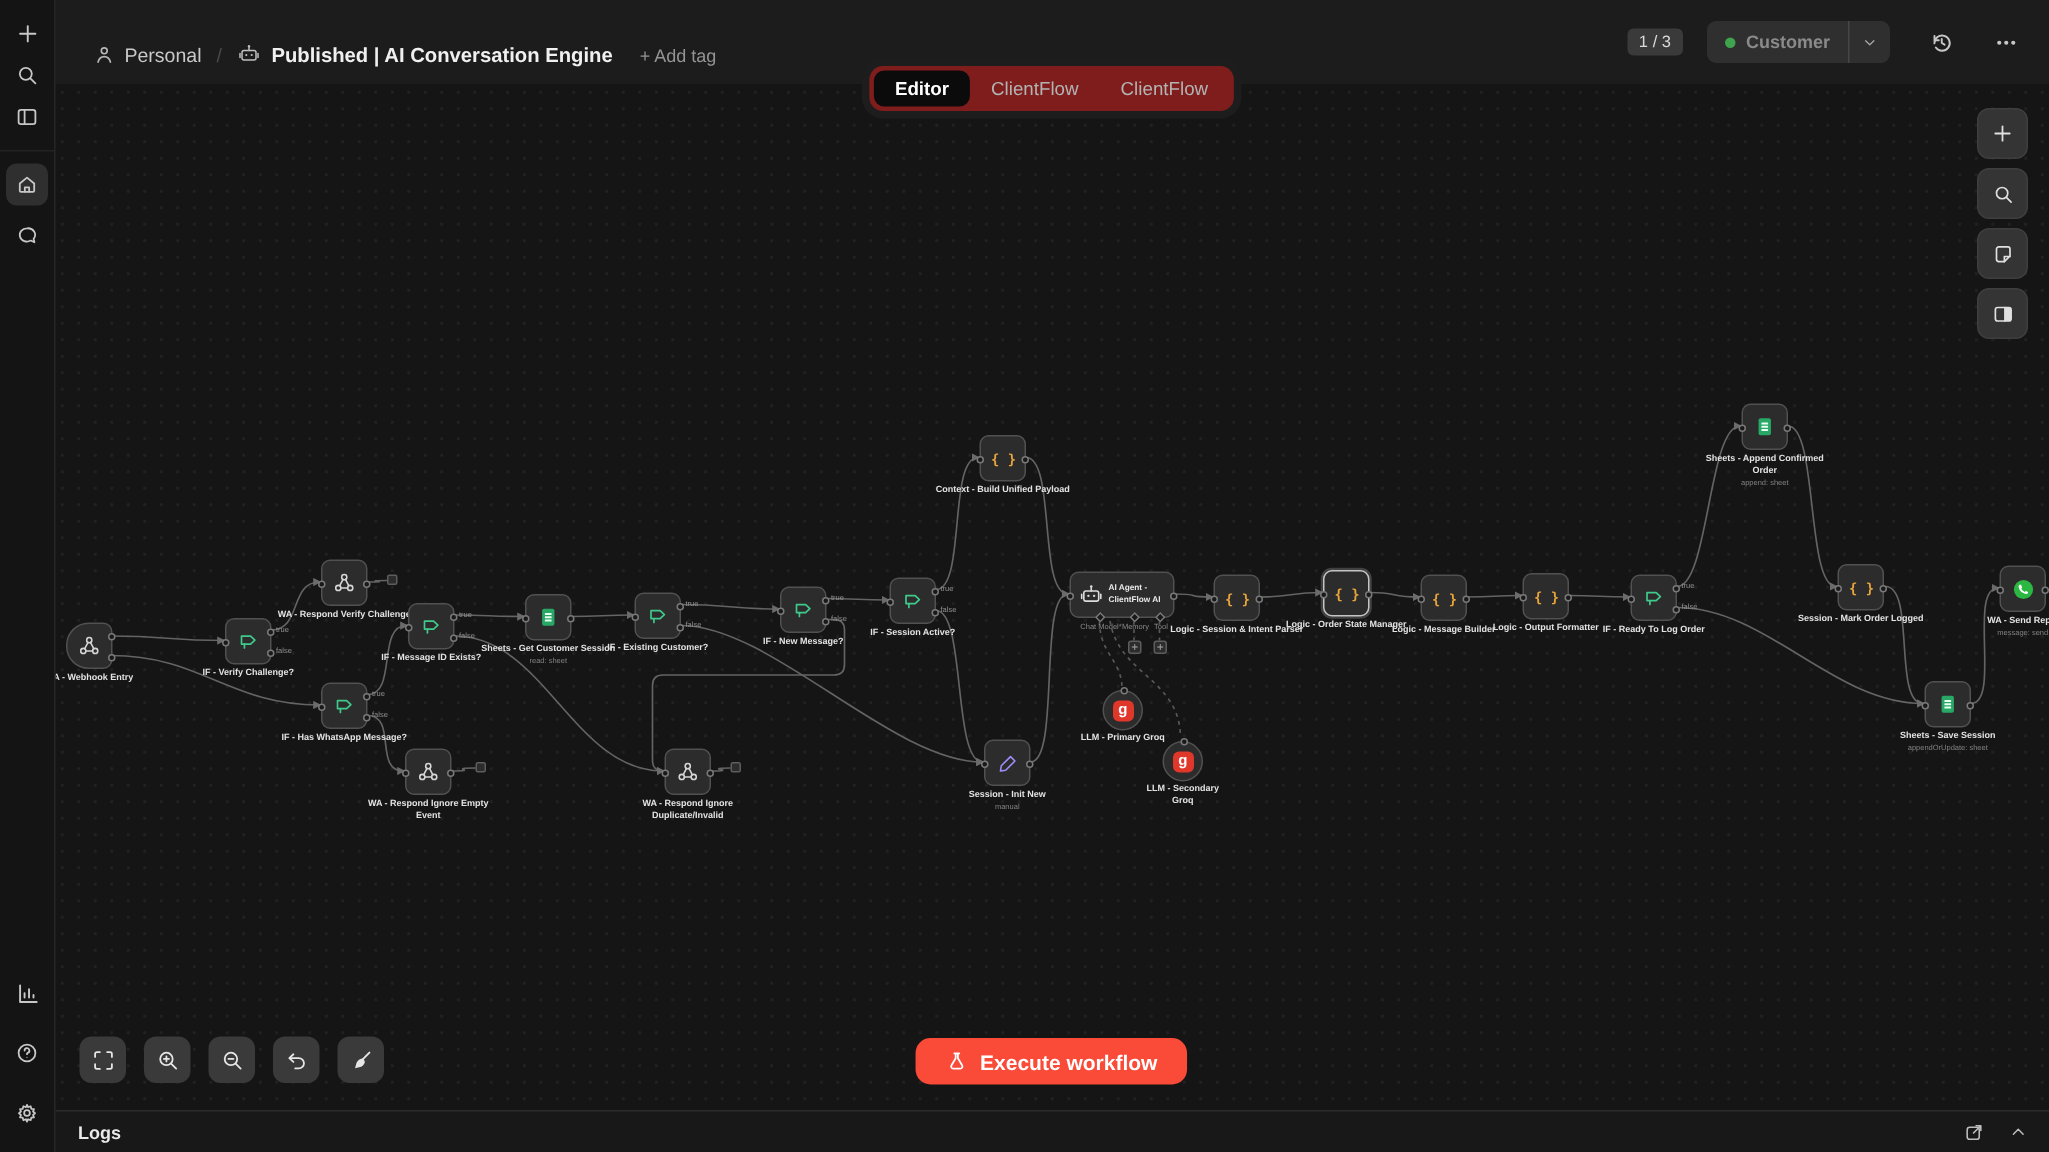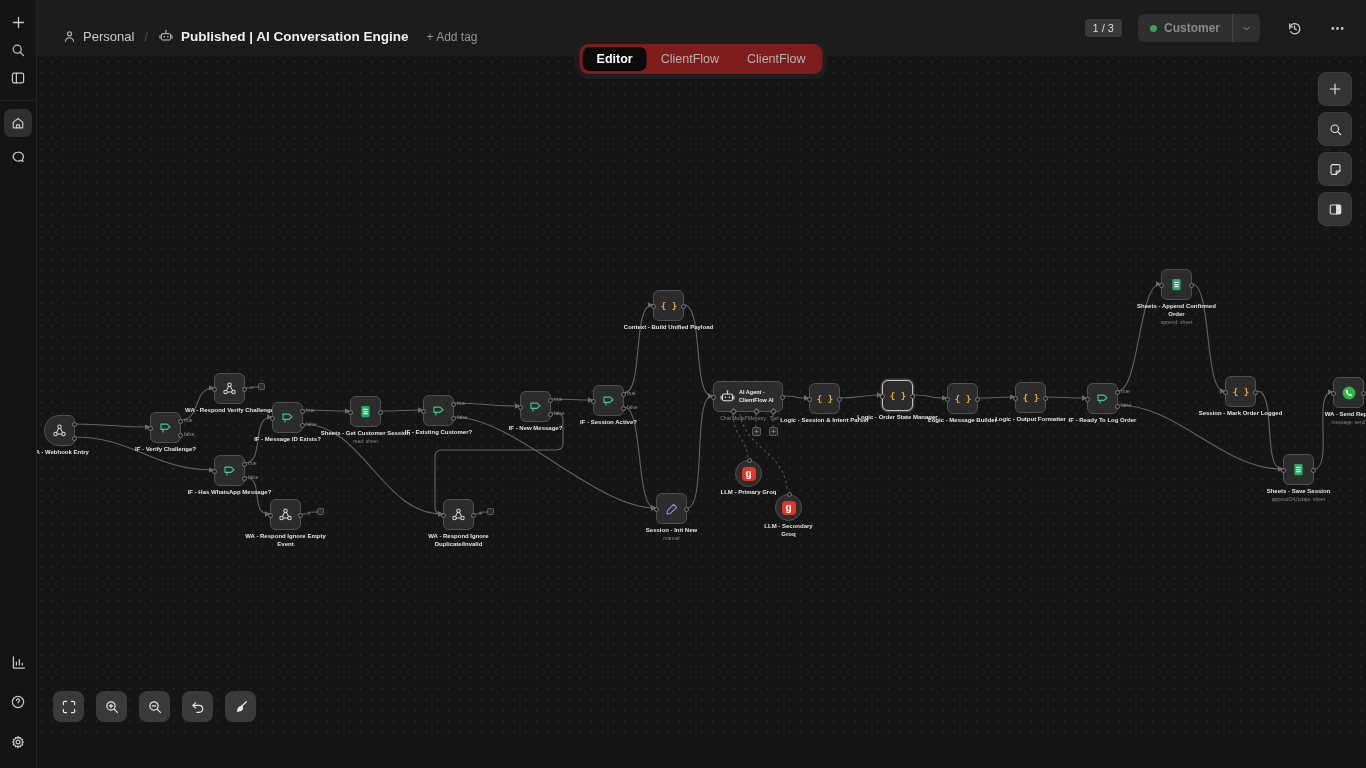--- a/index.html
+++ b/index.html
@@ -608,15 +608,37 @@
         </svg>
     </button>
     <button class="zbtn">
       <svg width="16" height="16" viewBox="0 0 20 20">
           <path d="M16.6 3.4 L11.2 8.8" stroke="#e6e6e6" stroke-width="1.6" stroke-linecap="round" fill="none"></path>
           <path d="M11.6 8.2 c-2.6 0.2 -4.6 1.5 -5.8 3.8 L4.6 16.4 l3.4 -0.7 c2.7 -0.6 4.2 -2.1 4.8 -4.5 Z" fill="#e6e6e6"></path>
         </svg>
     </button>
   </div>
 
-
+  <button class="execute" title="Execute workflow">
+    <svg class="ic" width="15" height="15" viewBox="0 0 20 20" style="stroke:#fff;stroke-width:1.6">
+        <path d="M7.8 3 h4.4 M9 3 v4.3 L5.2 13.8 a1.9 1.9 0 0 0 1.7 2.8 h6.2 a1.9 1.9 0 0 0 1.7 -2.8 L11 7.3 V3"></path>
+      </svg>
+    <span>Execute workflow</span>
+  </button>
+
+  <footer class="logsbar">
+    <span class="logstitle">Logs</span>
+    <span class="licons">
+      <button class="lbtn">
+        <svg class="ic" width="14" height="14" viewBox="0 0 20 20" style="stroke:#bdbdbd">
+            <rect x="3.5" y="5" width="11.5" height="11.5" rx="2.5"></rect>
+            <path d="M9.5 10.5 L16.3 3.7 M12 3.5 H16.5 V8"></path>
+          </svg>
+      </button>
+      <button class="lbtn">
+        <svg class="ic" width="13" height="13" viewBox="0 0 20 20" style="stroke:#bdbdbd">
+            <path d="M5 12.5 L10 7.5 L15 12.5"></path>
+          </svg>
+      </button>
+    </span>
+  </footer>
 
 </div>
 
 </body></html>

